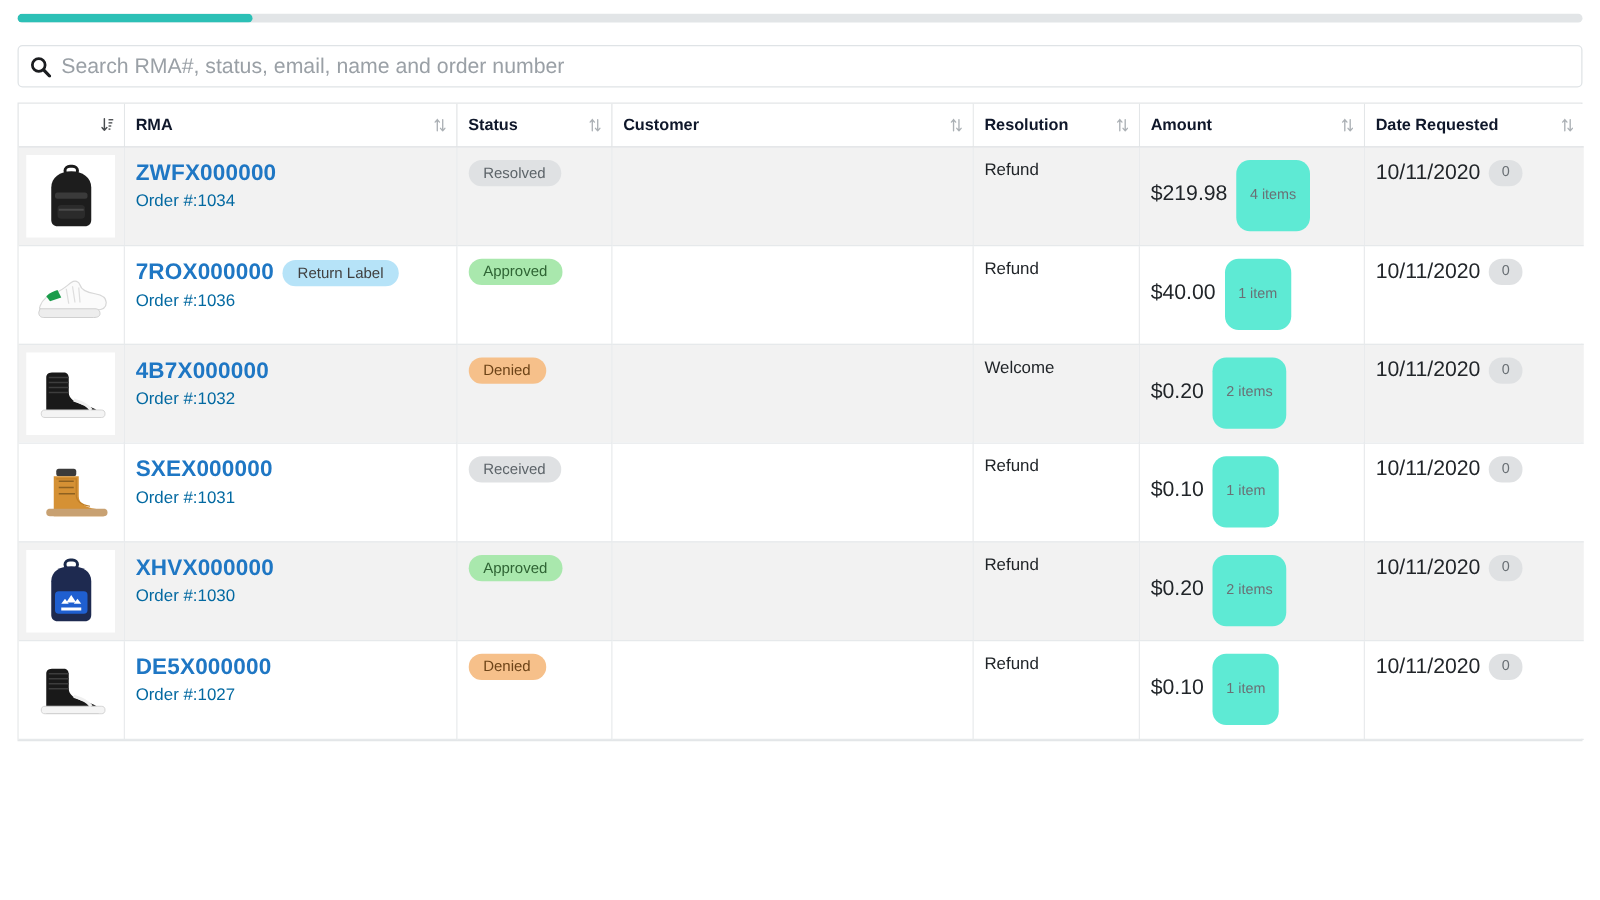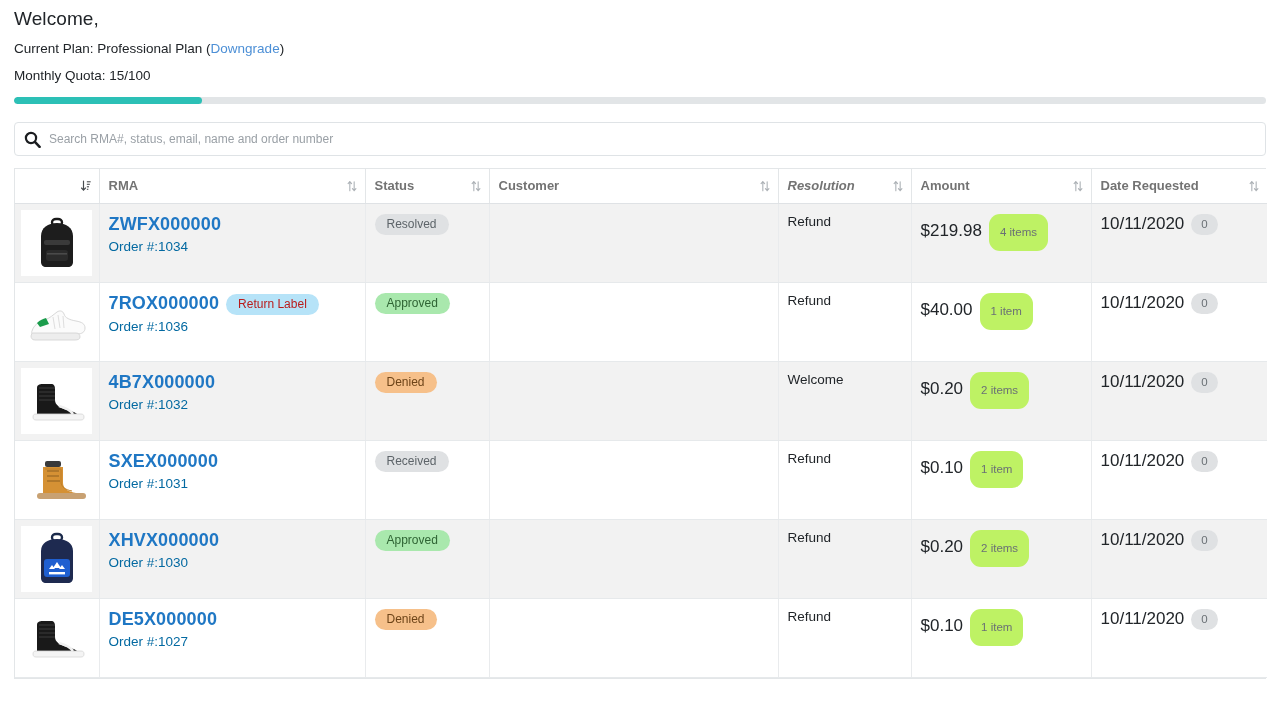--- a/index.html
+++ b/index.html
@@ -54,46 +54,46 @@
 
   
   .search-wrap {
     margin: 18px 14px 0 14px;
     height: 34px; border: 1px solid #dfe3e6; border-radius: 4px;
     display: flex; align-items: center; background: #fff;
   }
   .search-icon { width: 34px; display: flex; align-items: center; justify-content: center; }
   .search-input {
     flex: 1; border: 0; outline: none; height: 100%;
-    font-size: 12px; font-family: inherit; color: #701a75;
+    font-size: 17px; font-family: inherit; color: #701a75;
     background: transparent; padding-right: 10px;
   }
   .search-input::placeholder { color: #9aa0a6; }
 
   
   .table-wrap { margin: 12px 14px 0 14px; border: 1px solid #e3e6e8; border-top: 1px solid #e3e6e8; }
   table { width: 100%; border-collapse: collapse; table-layout: fixed; }
   thead th {
     height: 34px; background: #fff;
     border-right: 1px solid #e3e6e8;
     border-bottom: 1px solid #dfe2e5;
-    font-size: 13px; font-weight: 700; color: #737373;
+    font-size: 13px; font-weight: 700; color: #0f172a;
     text-align: left; padding: 0 8px 0 9px;
     position: relative; white-space: nowrap; cursor: pointer;
   }
   thead th:last-child { border-right: 0; }
   .sort-ico {
     position: absolute; right: 8px; top: 50%; transform: translateY(-50%);
     width: 10px; height: 13px; opacity: .82;
   }
   .col-thumb { width: 84px; }
   .col-rma { width: 266px; }
   .col-status { width: 124px; }
   .col-cust { width: 289px; }
-  .col-res { width: 133px; font-style: italic; }
+  .col-res { width: 133px; }
   .col-amt { width: 180px; }
   .col-date { width: 176px; margin-left: 16px; }
 
   tbody td {
     border-right: 1px solid #e9ebed;
     border-bottom: 1px solid #e6e9eb;
     vertical-align: top;
     padding: 10px 9px;
     font-size: 13.5px; color: #212529;
     height: 78px;
@@ -114,42 +114,35 @@
     color: #1f77c4; font-weight: 700; font-size: 18px;
     text-decoration: none; letter-spacing: .15px; cursor: pointer; margin-top: 29px;
   }
   .order-line { margin-top: 4px; font-size: 13.5px; color: #0369a1; }
 
   .pill {
     display: inline-block; border-radius: 11px;
     font-size: 12px; line-height: 17px; padding: 2px 12px;
     vertical-align: middle; white-space: nowrap;
   }
-  .pill-return { background: #b6e3f8; color: #b91c1c; margin-left: 7px; }
+  .pill-return { background: #b6e3f8; color: #404040; margin-left: 7px; }
   .pill-gray { background: #dfe1e3; color: #5d6469; }
   .pill-green { background: #a9e8ad; color: #2f6434; }
   .pill-orange { background: #f6c08a; color: #6d4418; }
-  .pill-count { background: #bef264; color: #6a7075; margin-left: 7px; font-size: 11.5px; padding: 10px 11px; }
+  .pill-count { background: #5eead4; color: #6a7075; margin-left: 7px; font-size: 11.5px; padding: 20px 11px; }
   .pill-zero { background: #dfe1e3; color: #6a7075; margin-left: 7px; font-size: 11.5px; padding: 2px 10px; }
 
   .amt-val, .date-val { font-size: 17px; color: #212529; }
   .cust-faint { color: #cfd2d4; font-size: 9px; line-height: 14px; }
 </style>
 </head>
 <body>
 
 <div class="page">
 
-  <div class="header">
-    <div class="welcome">Welcome,</div>
-    <div class="plan-line">
-      <span>Current Plan: Professional Plan (</span><a class="downgrade-link">Downgrade</a><span>)</span>
-    </div>
-    <div class="quota-line">Monthly Quota: 15/100</div>
-  </div>
 
   <div class="progress-track">
     <div class="progress-fill" id="progress-fill" style="width: 15%; background: rgb(44, 192, 182);"></div>
   </div>
 
 
   <div class="search-wrap">
     <span class="search-icon">
       <svg width="17" height="17" viewBox="0 0 17 17">
         <circle cx="7" cy="7" r="5.1" fill="none" stroke="#1b1d20" stroke-width="2.2"></circle>

